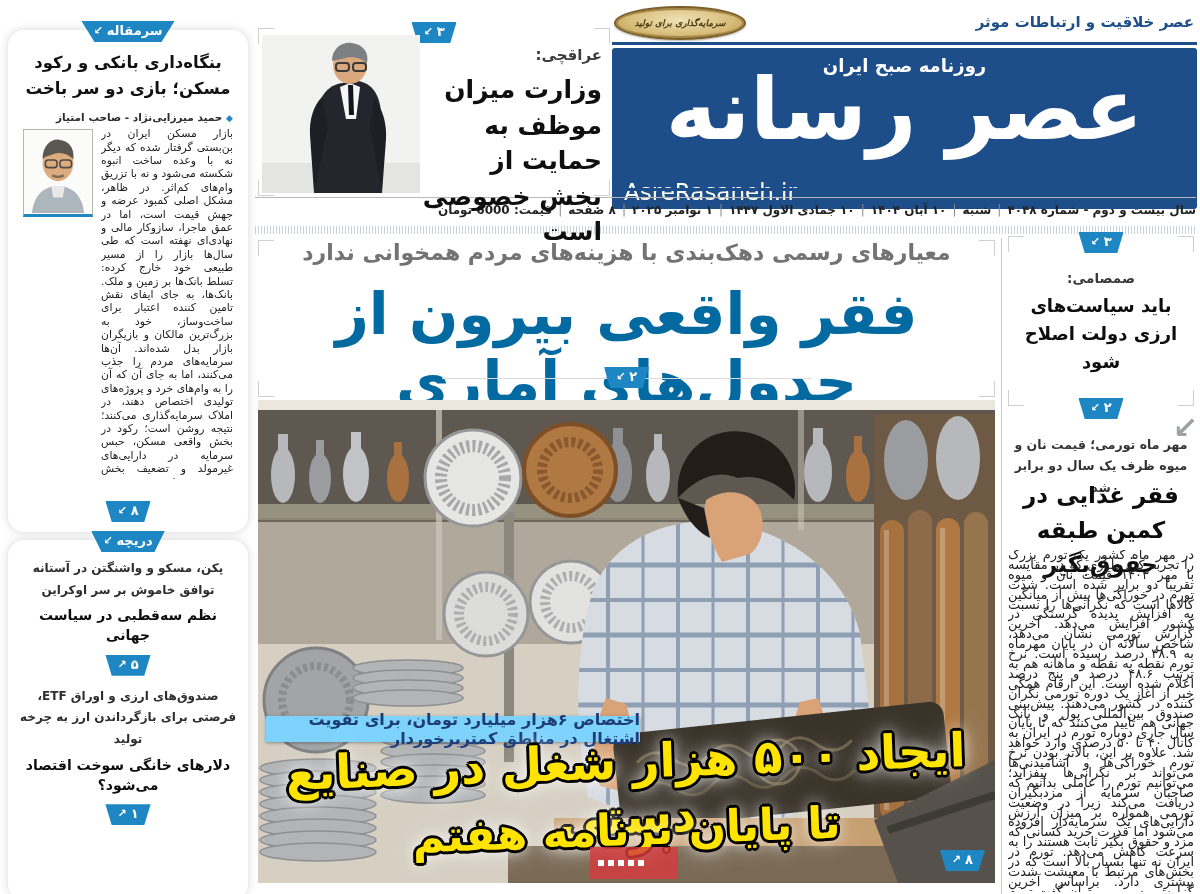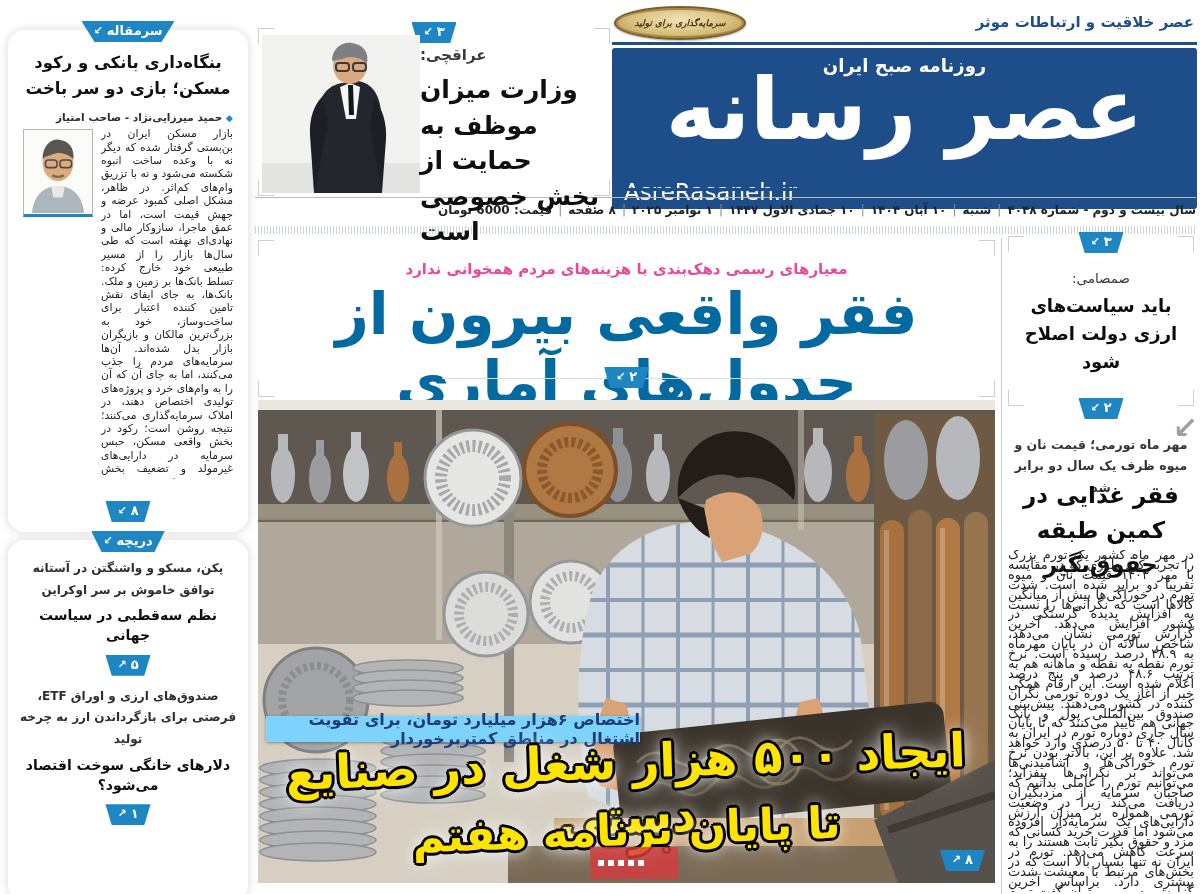--- a/index.html
+++ b/index.html
@@ -42,48 +42,48 @@
   .corners i { position:absolute; width:16px; height:16px; border:0 solid #cfcfcf; }
   .corners i:nth-child(1){ top:0; right:0; border-top-width:1px; border-right-width:1px; }
   .corners i:nth-child(2){ top:0; left:0; border-top-width:1px; border-left-width:1px; }
   .corners i:nth-child(3){ bottom:0; right:0; border-bottom-width:1px; border-right-width:1px; }
   .corners i:nth-child(4){ bottom:0; left:0; border-bottom-width:1px; border-left-width:1px; }
 
   
   .araghchi { position:absolute; left:258px; top:28px; width:352px; height:168px; background:#fff; }
   .araghchi .pbadge { top:-6px; }
   .araghchi-photo { position:absolute; left:4px; bottom:3px; width:158px; height:158px; }
-  .araghchi-text { position:absolute; right:8px; top:18px; width:182px; text-align:left; }
+  .araghchi-text { position:absolute; right:8px; top:18px; width:182px; text-align:right; }
   .araghchi-kicker { font-size:15px; font-weight:bold; color:#3c3c3c; margin-bottom:8px; }
   .araghchi-headline { font-size:25px; font-weight:bold; color:#0f0f0f; line-height:1.42; }
 
   
   .card { background:#fff; border-radius:16px; box-shadow:0 0 10px rgba(0,0,0,.16); }
   .editorial { position:absolute; left:8px; top:30px; width:240px; height:502px; padding:20px 15px 10px; }
   .editorial .pbadge.hdr { top:-9px; }
   .ed-title { font-size:16.5px; font-weight:bold; color:#111; text-align:center; line-height:1.55; margin-bottom:10px; }
   .ed-byline { font-size:10.5px; font-weight:bold; color:#2c2c2c; text-align:right; margin-bottom:4px; }
   .ed-byline .dm { color:#1d86c3; font-size:9px; }
   .ed-photo { float:left; width:70px; height:88px; margin:2px 8px 4px 0; border:1px solid #b5b5b5; border-bottom:3px solid #1d86c3; }
   .ed-body { font-size:10.8px; line-height:13.4px; text-align:justify; color:#1c1c1c; height:352px; overflow:hidden; }
   .editorial .pbadge.ftr { bottom:10px; }
 
   
   .lead { position:absolute; left:258px; top:240px; width:737px; height:157px; }
-  .lead-kicker { position:absolute; top:20px; width:100%; text-align:center; font-size:15px; font-weight:bold; color:#ec4899; }
+  .lead-kicker { position:absolute; top:0; width:100%; text-align:center; font-size:22px; font-weight:bold; color:#737373; }
   .lead-headline { position:absolute; top:40px; width:100%; text-align:center; font-size:58px; font-weight:bold; color:#0369a1; letter-spacing:-1px; }
   .lead-rule { position:absolute; bottom:18px; left:25%; width:50%; height:1px; background:#dcdcdc; }
   .lead .pbadge { bottom:9px; }
 
   .vdivider { position:absolute; left:1001px; top:238px; width:1px; height:656px; background:#cccccc; }
 
   
   .currency { position:absolute; left:1008px; top:236px; width:186px; height:170px; }
   .currency .pbadge { top:-4px; }
-  .cur-kicker { position:absolute; top:34px; width:100%; text-align:center; font-size:13.5px; font-weight:normal; color:#3a3a3a; }
+  .cur-kicker { position:absolute; top:34px; width:100%; text-align:center; font-size:13.5px; font-weight:bold; color:#3a3a3a; }
   .cur-headline { position:absolute; top:56px; width:100%; text-align:center; font-size:18px; font-weight:bold; color:#0d0d0d; line-height:1.55; }
 
   .food { position:absolute; left:1008px; top:398px; width:186px; height:496px; }
   .food .pbadge { top:0; }
   .food-arrow { position:absolute; right:-4px; top:12px; font-size:30px; font-weight:bold; color:#9aa2a8; }
   .food-kicker { position:absolute; top:36px; width:100%; text-align:center; font-size:12.5px; font-weight:bold; color:#333; line-height:1.7; }
   .food-headline { position:absolute; top:80px; width:100%; text-align:center; font-size:23px; font-weight:bold; color:#0d0d0d; line-height:1.5; }
   .food-body { position:absolute; top:152px; width:100%; height:342px; overflow:hidden;
                font-size:13px; line-height:9.9px; text-align:justify; color:#222; }
 

